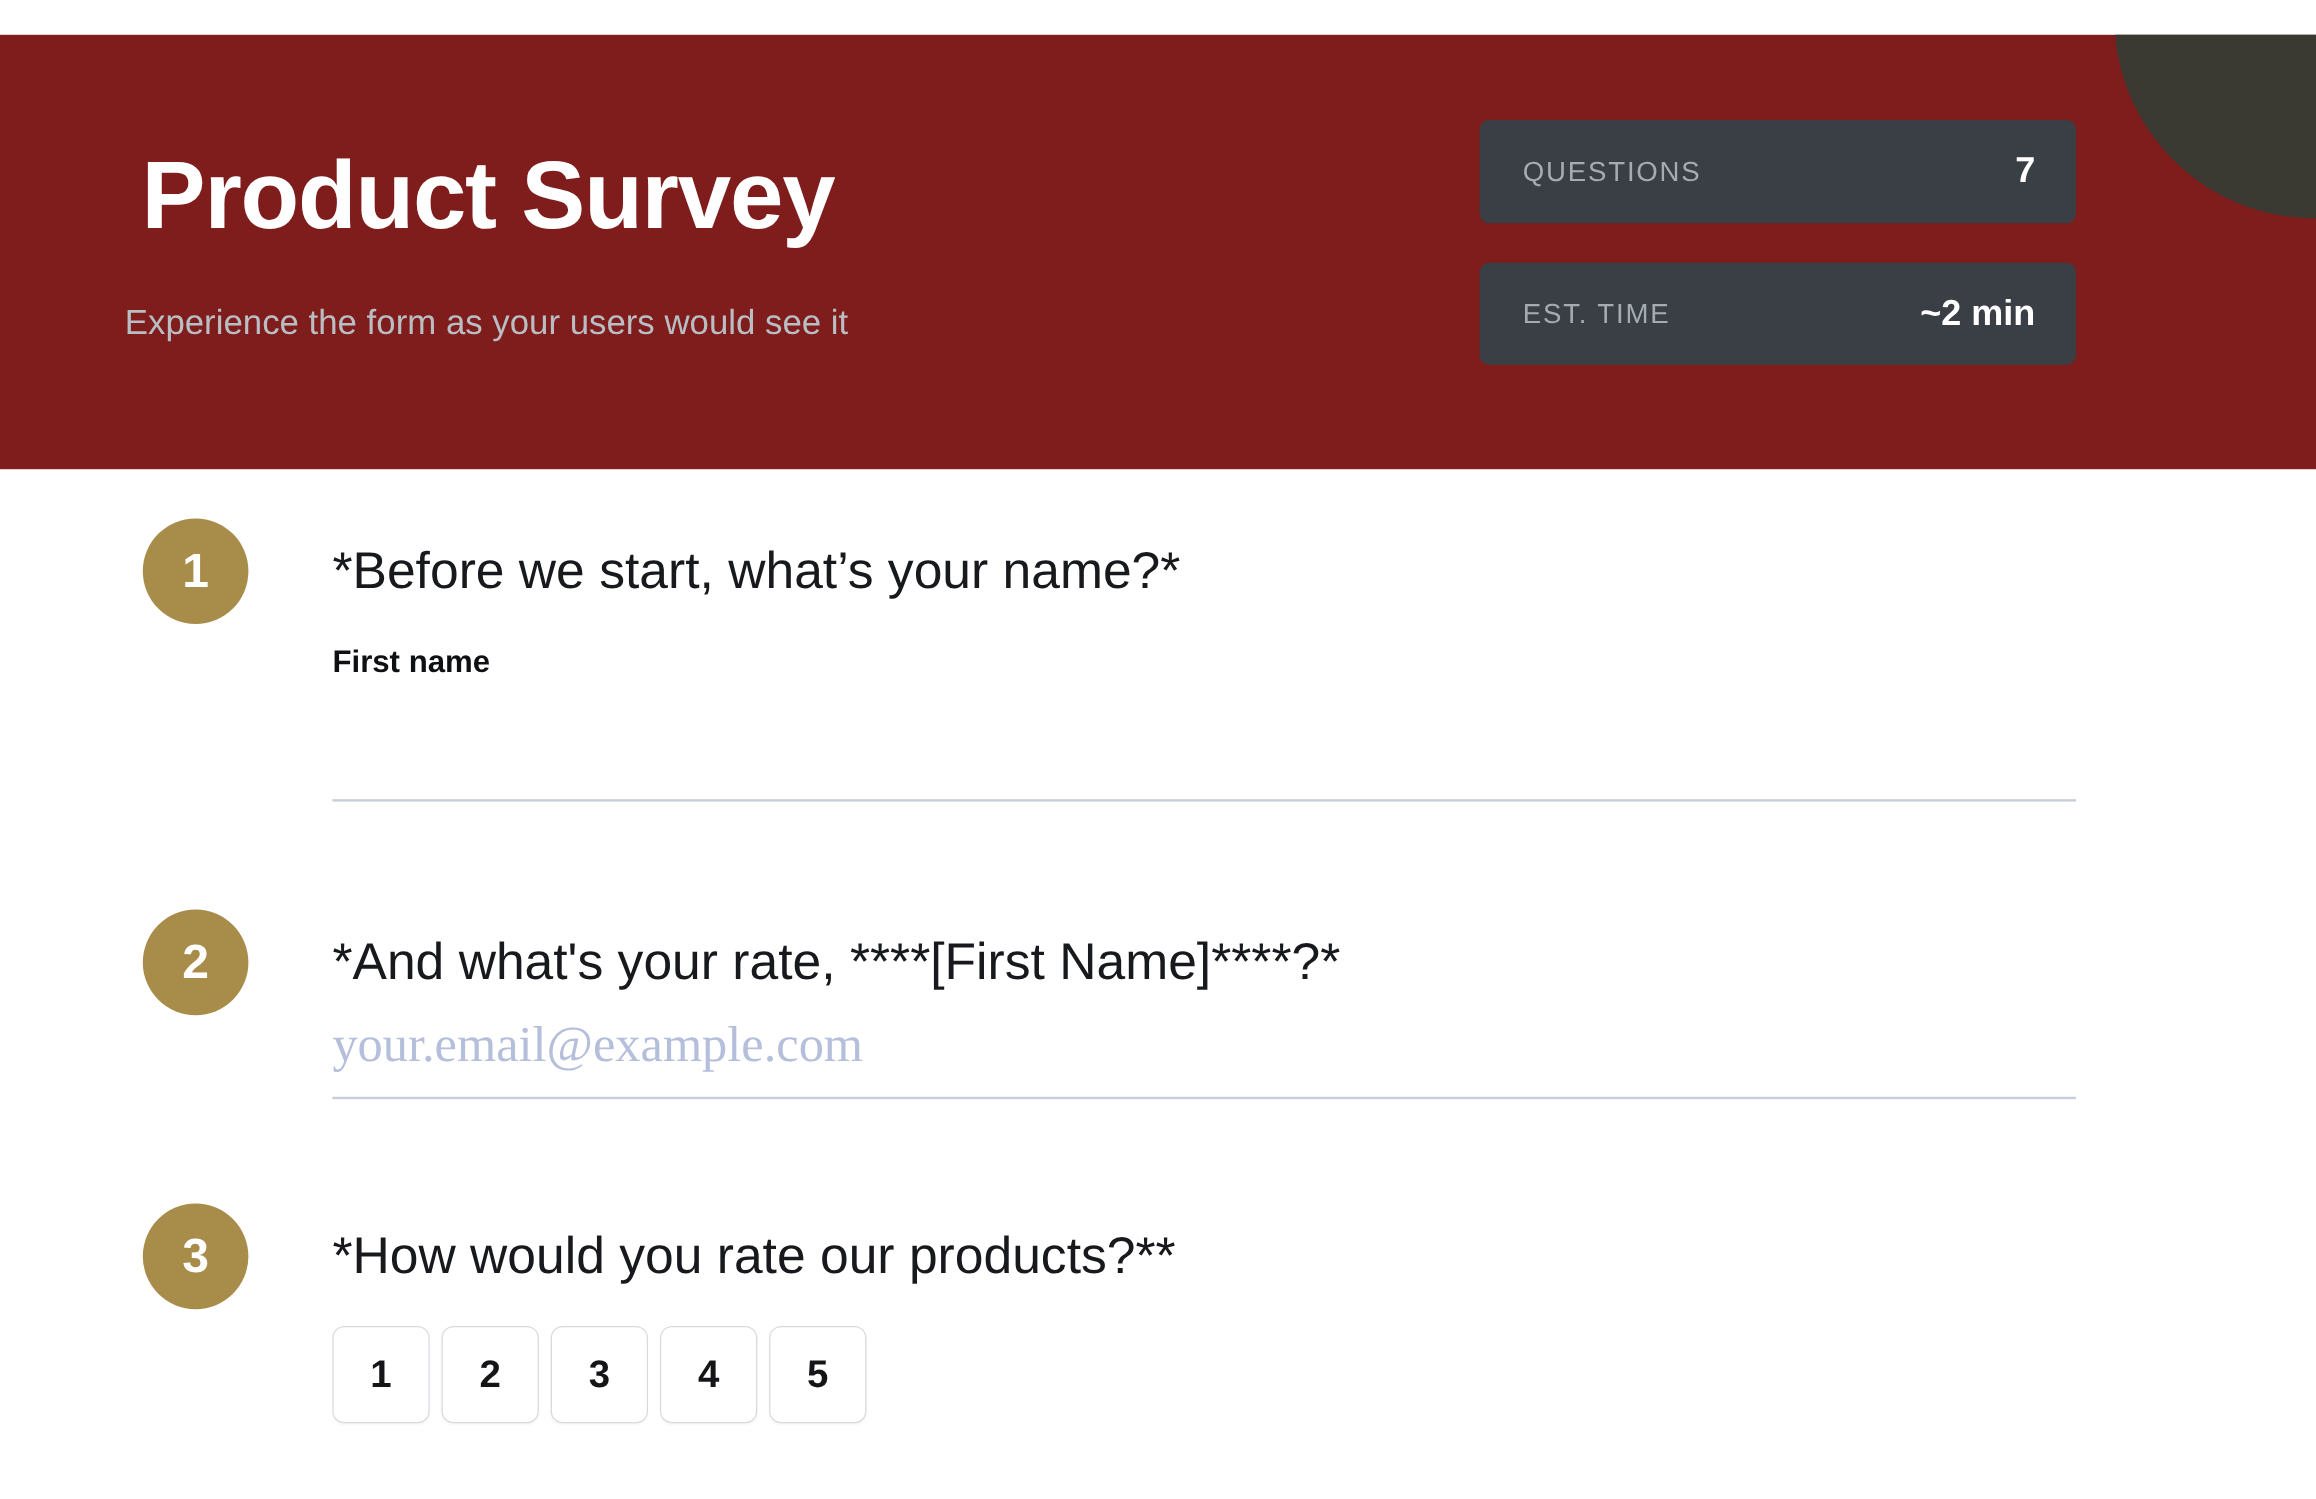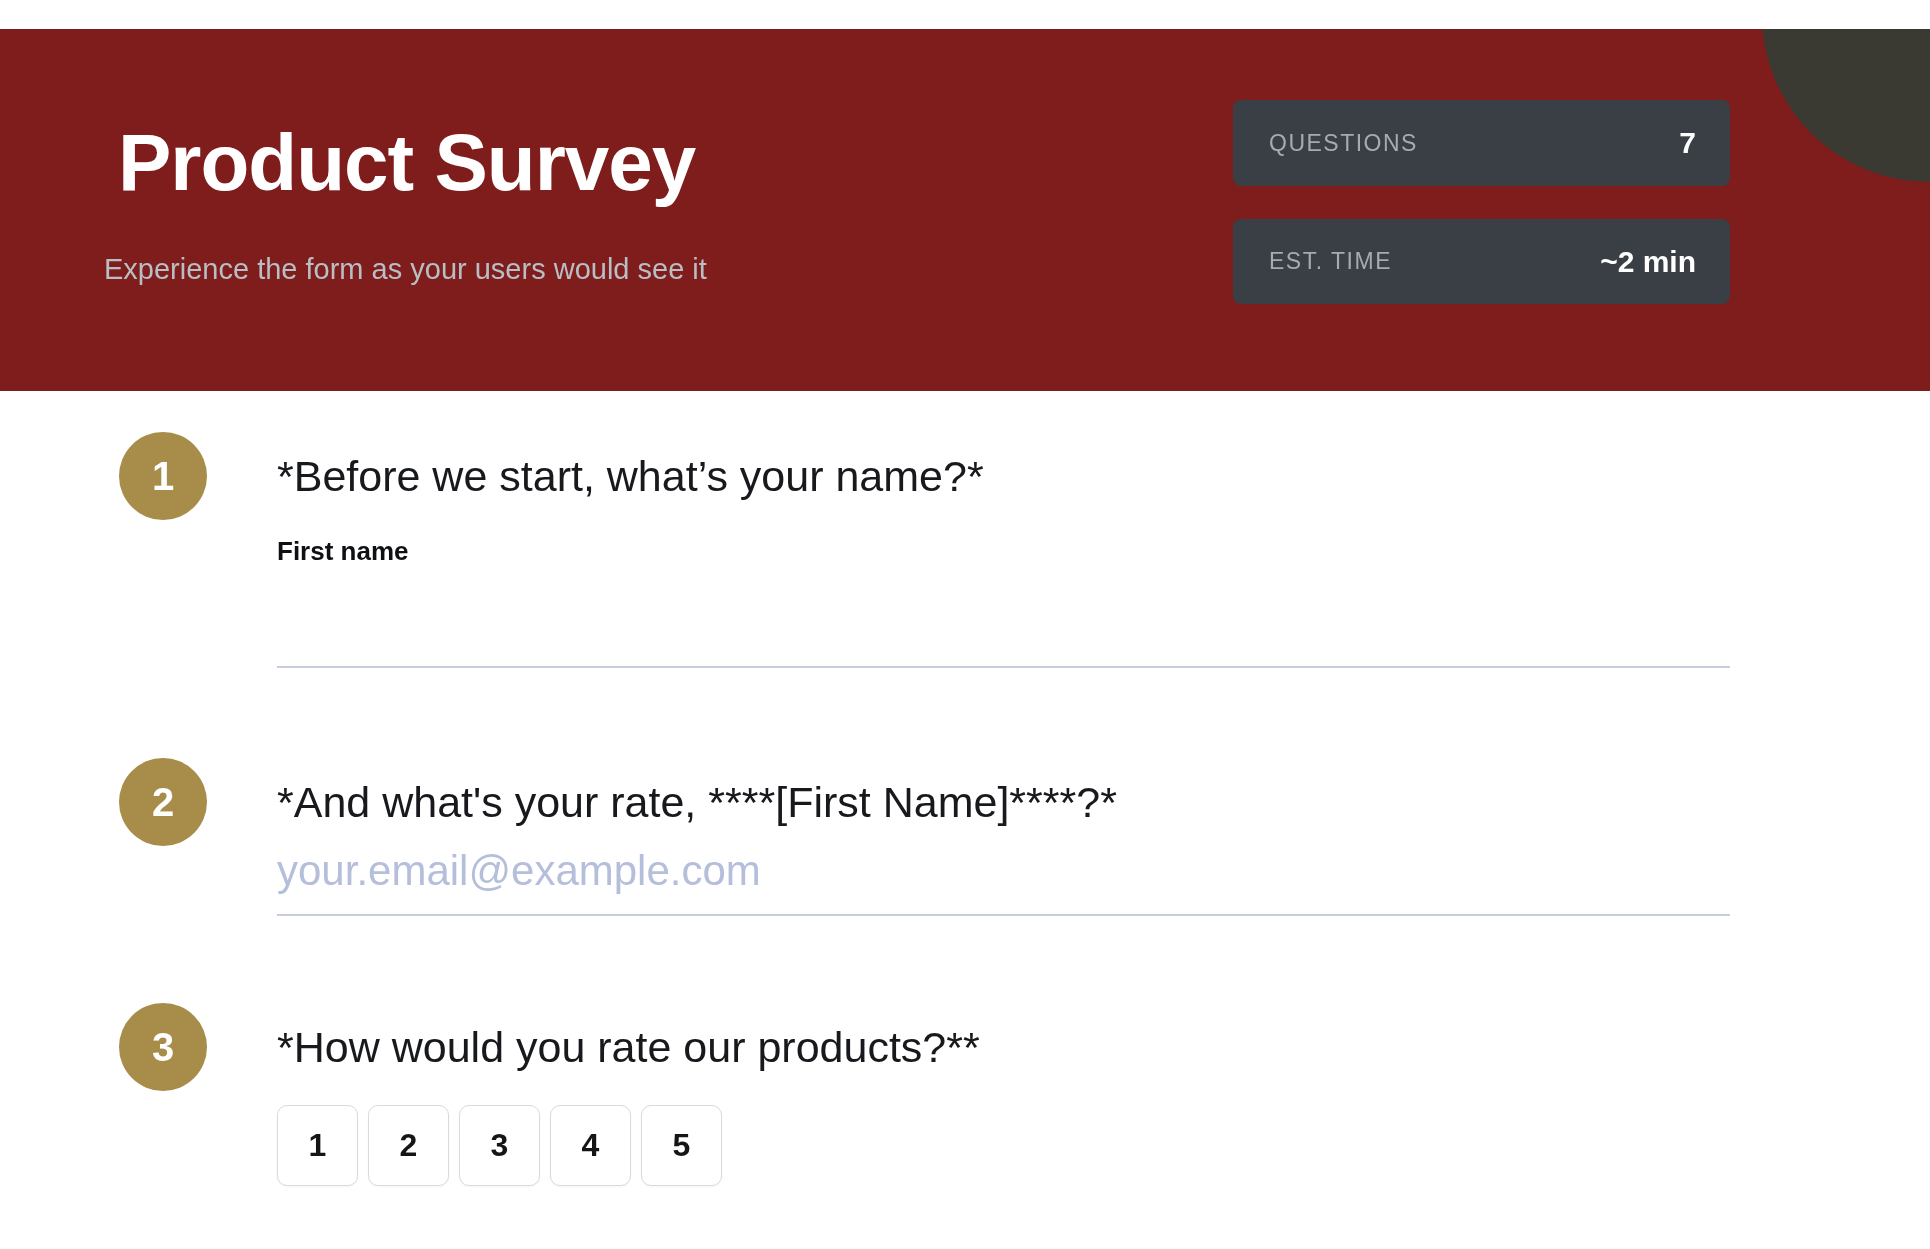--- a/index.html
+++ b/index.html
@@ -32,21 +32,21 @@
   .q-text { position:absolute; left:277px; height:88px; display:flex; align-items:center;
             font-size:43px; color:#17191d; white-space:nowrap;text-align:right; }
   .c1 { top:432px; } .c2 { top:758px; } .c3 { top:1003px; }
 
   .field-label { position:absolute; left:277px; top:538px; font-size:26px; color:#0f1013;
                  line-height:1;font-weight:bold; }
 
   .underline-input { position:absolute; left:277px; width:1453px; height:88px;
                      border:none; outline:none; background:transparent;
                      border-bottom:2px solid #c8cddb; font-size:42px; color:#17191d;
-                     font-family:Liberation Sans, sans-serif; padding:0; border-radius:0; }
+                     font-family:Liberation Serif, serif; padding:0; border-radius:0; }
   .in1 { top:580px; }
   .in2 { top:828px; }
   .in2::placeholder { color:#b5bfdb; opacity:1; }
 
   .rating-row { position:absolute; left:277px; top:1105px; display:flex; gap:10px; }
   .rating-btn { width:81px; height:81px; background:#ffffff; border:1.5px solid #d9dadf;
                 border-radius:10px; font-size:32px; font-weight:600; color:#151518;
                 font-family:"Liberation Sans", sans-serif; cursor:pointer;
                 box-shadow:0 1px 2px rgba(0,0,0,0.04);
                 display:flex; align-items:center; justify-content:center; }

